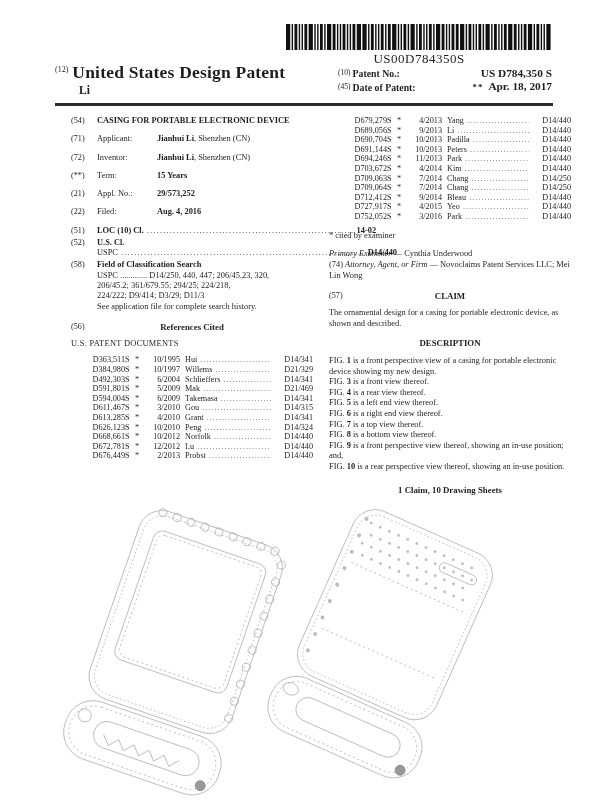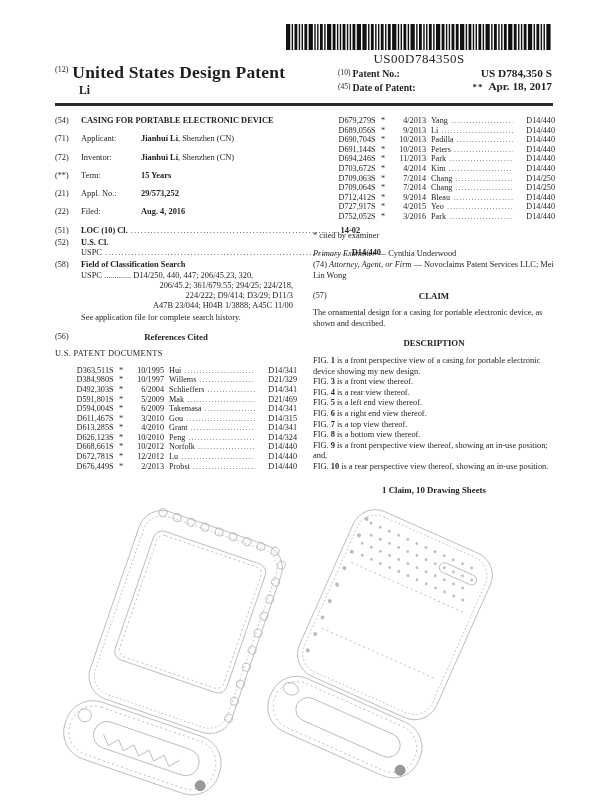--- a/index.html
+++ b/index.html
@@ -17,31 +17,31 @@
   .kind-tag{font-size:8px;vertical-align:6px;margin-right:4px;}
   .doc-type{font-size:17.5px;font-weight:bold;letter-spacing:.2px;}
   .surname{font-size:11.5px;font-weight:bold;margin-left:24px;margin-top:1px;}
   .hdr-right{position:absolute;left:338px;top:66px;width:214px;font-size:9.8px;font-weight:bold;}
   .hdr-right .row{display:flex;justify-content:space-between;line-height:13px;align-items:center;}
   .hdr-right .tag{font-size:7.5px;font-weight:normal;vertical-align:2px;margin-right:2px;}
   .hdr-right .val{font-size:11.3px;}
   .date-stars{font-size:9px;letter-spacing:1px;margin-right:5px;}
   .hdr-rule{position:absolute;left:55px;width:498px;top:103px;height:2.6px;background:#2b2b2b;}
   
-  .cols{position:absolute;left:55px;top:116px;width:500px;display:flex;gap:16px;font-size:8.4px;line-height:1.22;}
+  .cols{position:absolute;left:71px;top:116px;width:500px;display:flex;gap:16px;font-size:8.4px;line-height:1.22;}
   .col{width:242px;}
   .frow{display:grid;grid-template-columns:26px 1fr;margin-bottom:8px;}
   .frow.tight{margin-bottom:2px;}
   .ftag{font-size:8.2px;}
   .fl{display:inline-block;min-width:60px;}
   b,.b{font-weight:bold;}
   .loc-line{display:flex;}
   .loc-line .dots{flex:1;overflow:hidden;white-space:nowrap;margin:0 3px;}
   .dots::after{content:"..........................................................................";letter-spacing:1.2px;}
-  .class-lines .cont{text-align:right;padding-right:4px;}
+  .class-lines .cont{padding-right:4px;}
   .class-note{margin-top:1px;}
   .sec-head{position:relative;text-align:center;font-weight:bold;font-size:8.8px;margin:9px 0 7px;}
   .sec-head .abs-tag{position:absolute;left:0;font-weight:normal;font-size:8.2px;}
   .sub-head{font-size:8.4px;margin-bottom:6px;letter-spacing:.3px;}
   
   .ref-table{padding-left:10px;}
   .ref-row{display:flex;line-height:9.6px;font-size:8.2px;}
   .ref-no{width:44px;text-align:right;}
   .ref-kind{width:10px;}
   .ref-star{width:9px;}
@@ -222,21 +222,20 @@
       <div class="frow tight">
         <span class="ftag">(58)</span>
         <span>
           <div class="b">Field of Classification Search</div>
           <div class="class-lines" id="uspc-lines">
               <div class="">USPC ............. D14/250, 440, 447; 206/45.23, 320,</div>
               <div class="cont">206/45.2; 361/679.55; 294/25; 224/218,</div>
               <div class="cont">224/222; D9/414; D3/29; D11/3</div>
             </div>
           <div class="class-lines" id="cpc-lines">
-              <div class="cont">A47B 23/044; H04B 1/3888; A45C 11/00</div>
             </div>
           <div class="class-note">See application file for complete search history.</div>
         </span>
       </div>
 
       <div class="sec-head">
         <span class="abs-tag">(56)</span>
         <span>References Cited</span>
       </div>
       <div class="sub-head">U.S. PATENT DOCUMENTS</div>

